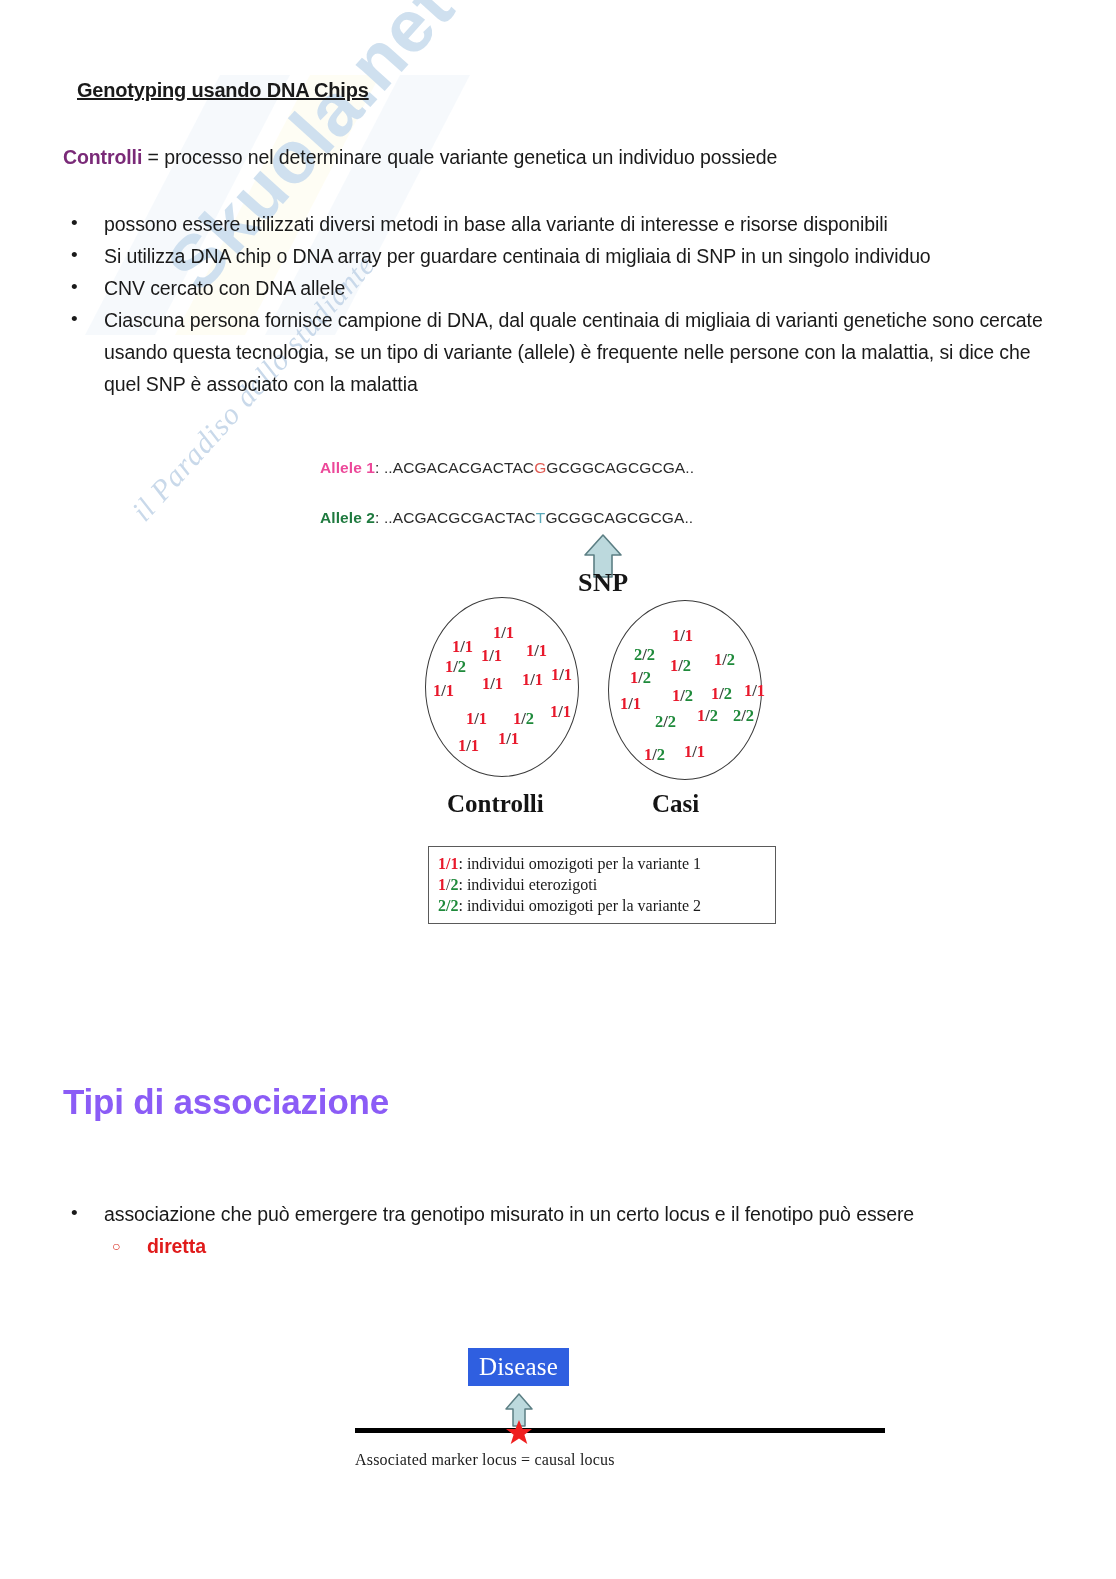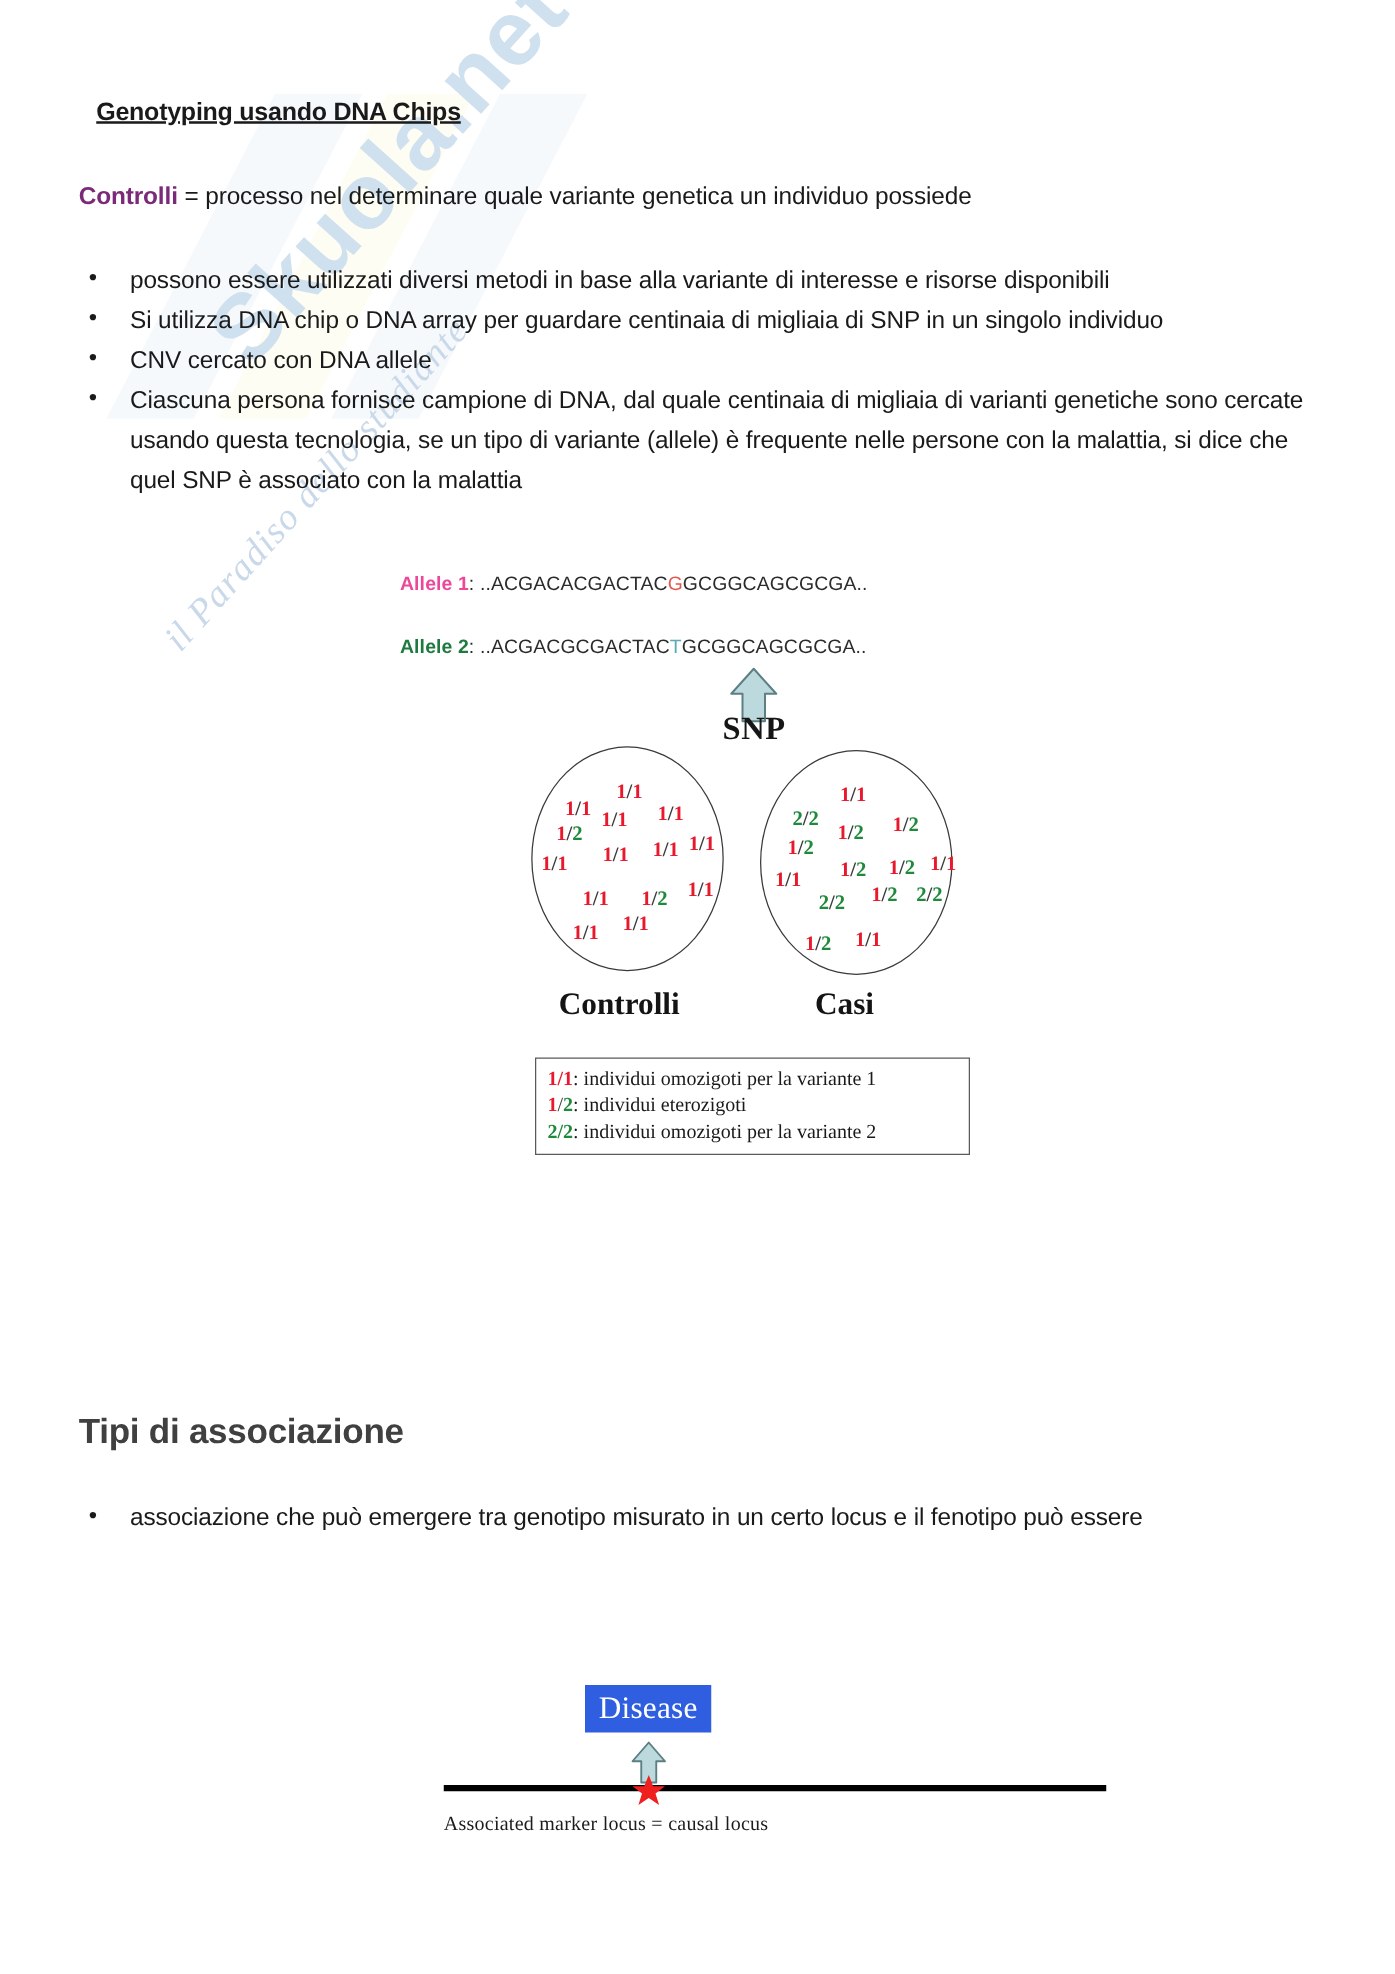--- a/index.html
+++ b/index.html
@@ -177,24 +177,24 @@
     font-family: "Liberation Serif", serif;
     font-size: 16px;
     line-height: 21px;
     color: #1a1a1a;
   }
   .legendbox .r, .legendbox .g { font-weight: bold; }
 
   
   .h-section {
     position: absolute;
-    left: 63px; top: 1129px;
-    font-size: 28px;
-    font-weight: bold;
-    color: #404040;
+    left: 63px; top: 1082px;
+    font-size: 35px;
+    font-weight: bold;
+    color: #8b5cf6;
     letter-spacing: -0.2px;
   }
 
   ul.bullets2 {
     position: absolute;
     left: 63px; top: 1198px;
     margin: 0; padding: 0;
     list-style: none;
     width: 1005px;
   }
@@ -364,20 +364,25 @@
         <div><span><span class="r">1</span><span class="sl">/</span><span class="g">2</span></span><span>: individui eterozigoti</span></div>
         <div><span class="g">2/2</span><span>: individui omozigoti per la variante 2</span></div>
       </div>
     </div>
 
     <div class="h-section">Tipi di associazione</div>
 
     <ul class="bullets2">
       <li>
         <span>associazione che può emergere tra genotipo misurato in un certo locus e il fenotipo può essere</span>
+        <ul class="sublist">
+          <li>
+            <span class="red-bold">diretta</span>
+          </li>
+        </ul>
       </li>
     </ul>
 
     <div class="figure2">
       <div class="disease-box">Disease</div>
       <svg class="dis-arrow" viewBox="0 0 30 36">
         <polygon points="15,2 28,17 21,17 21,34 9,34 9,17 2,17" fill="#bcd9dd" stroke="#5c7f84" stroke-width="1.5" stroke-linejoin="round"></polygon>
       </svg>
       <div class="locus-line"></div>
       <svg class="star" viewBox="0 0 28 28">

